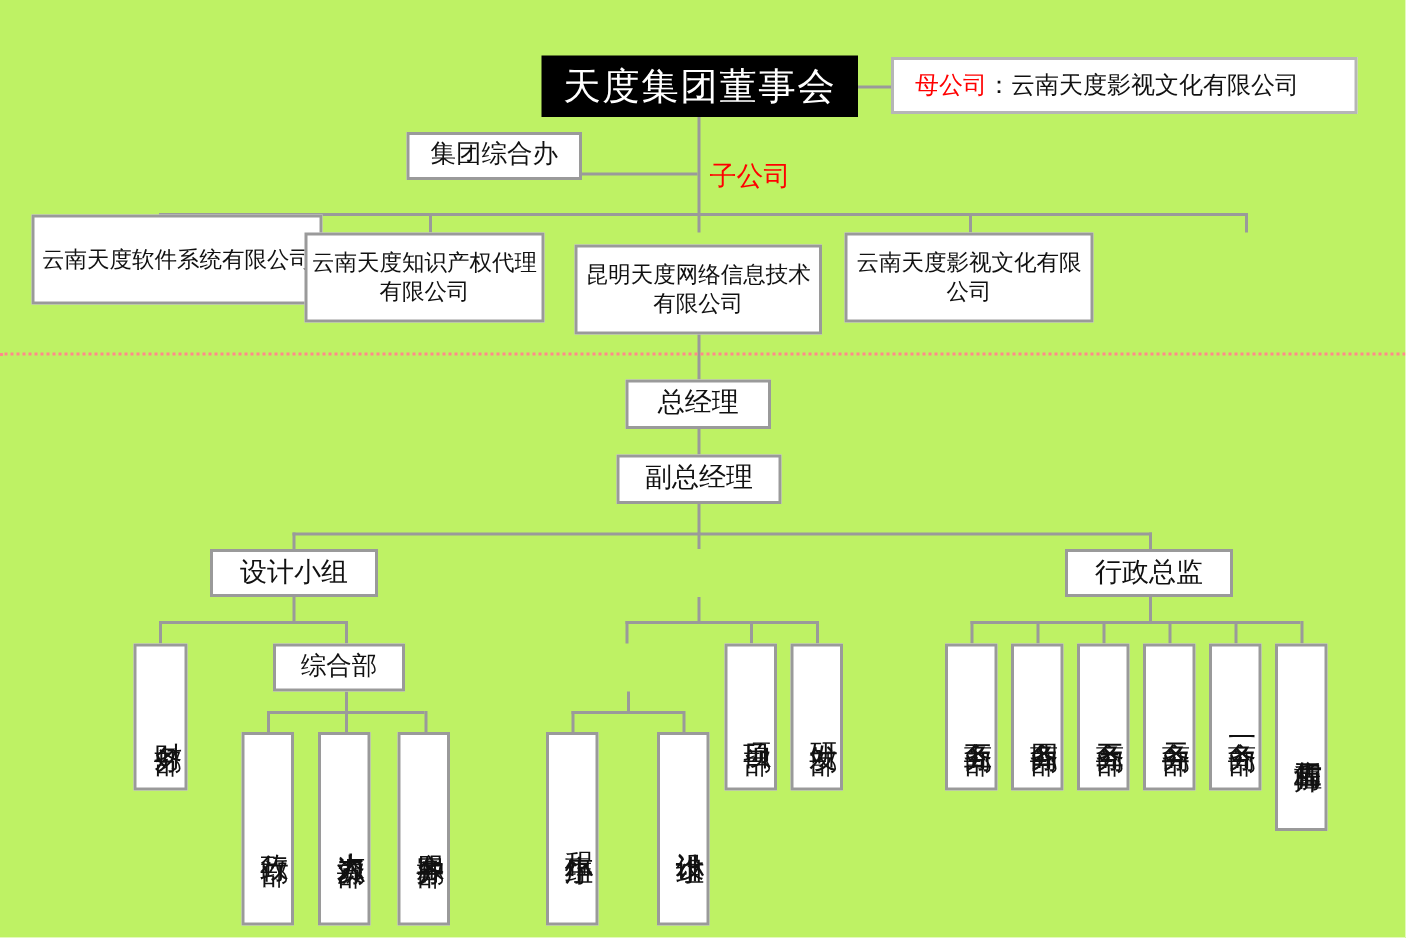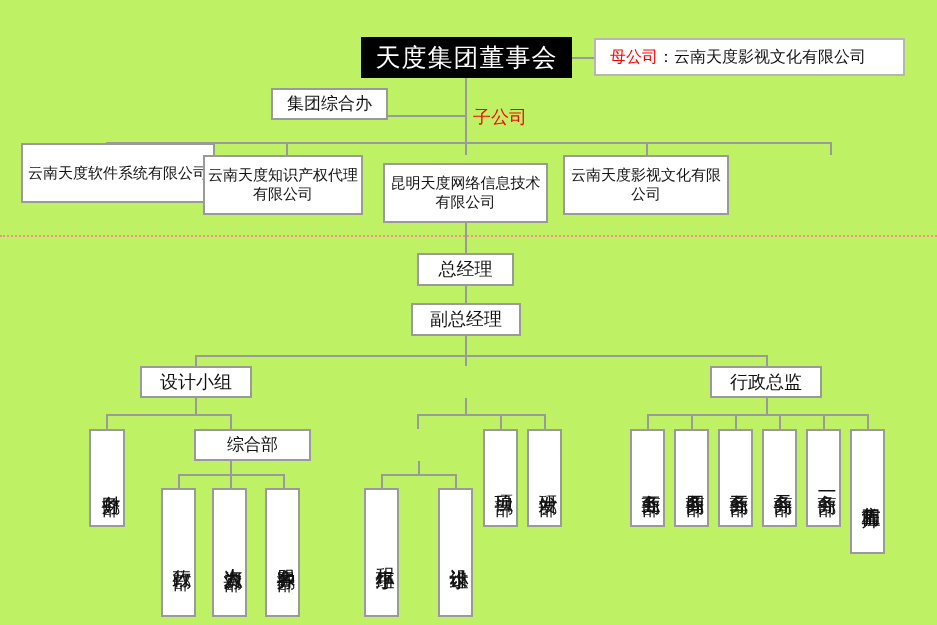--- a/index.html
+++ b/index.html
@@ -156,21 +156,21 @@
   <div class="box big" style="left:140px; top:366px; width:112px; height:32px;">设计小组</div>
   <div class="box big" style="left:710px; top:366px; width:112px; height:32px;">行政总监</div>
 
   <div class="ln lnv" style="left:195px; top:398px; height:17px;"></div>
   <div class="ln lnh" style="left:106px; top:414px; width:124px;"></div>
   <div class="ln lnv" style="left:106px; top:414px; height:15px;"></div>
   <div class="ln lnv" style="left:230px; top:414px; height:15px;"></div>
 
   <div class="box vert" style="left:89px; top:429px; width:36px; height:98px;">财务部</div>
 
-  <div class="box" style="left:194px; top:429px; width:117px; height:32px; font-size:17px;">综合部</div>
+  <div class="box" style="left:182px; top:429px; width:88px; height:32px; font-size:17px;">综合部</div>
 
   <div class="ln lnv" style="left:230px; top:461px; height:14px;"></div>
   <div class="ln lnh" style="left:178px; top:474px; width:105px;"></div>
   <div class="ln lnv" style="left:178px; top:474px; height:14px;"></div>
   <div class="ln lnv" style="left:230px; top:474px; height:14px;"></div>
   <div class="ln lnv" style="left:283px; top:474px; height:14px;"></div>
 
   <div class="box vert" style="left:161px; top:488px; width:35px; height:129px;">行政部</div>
   <div class="box vert" style="left:212px; top:488px; width:35px; height:129px;">人力资源部</div>
   <div class="box vert" style="left:265px; top:488px; width:35px; height:129px;">客户服务部</div>

